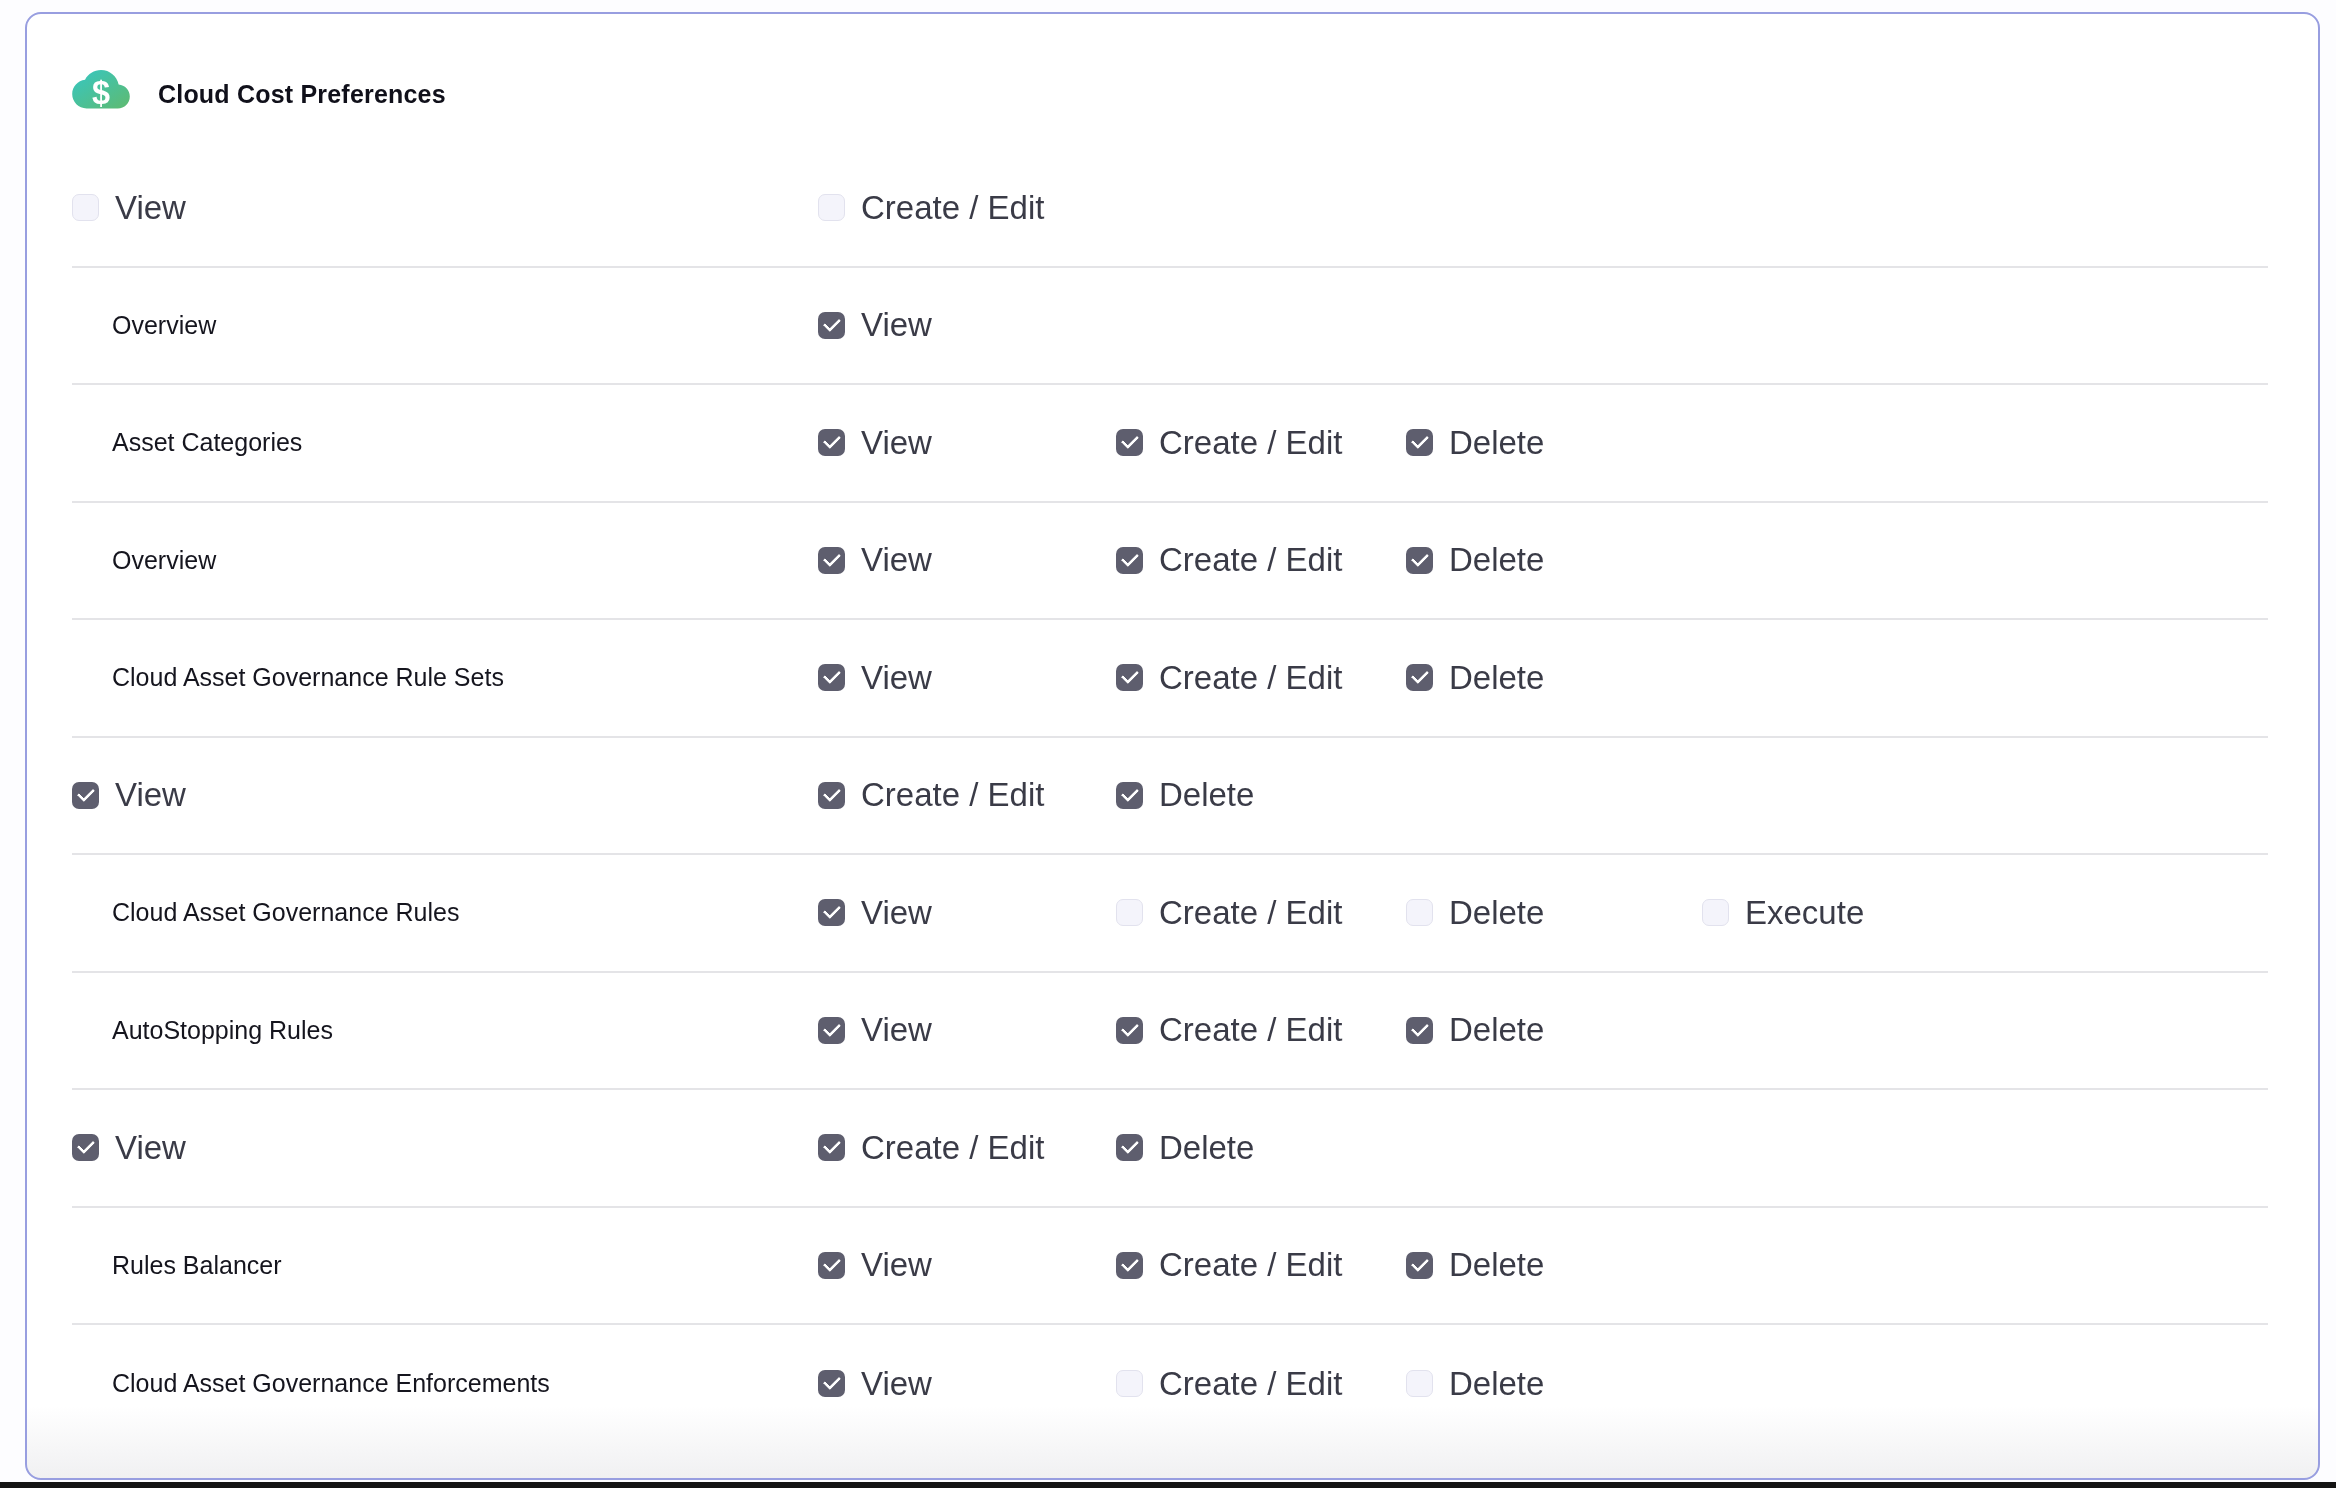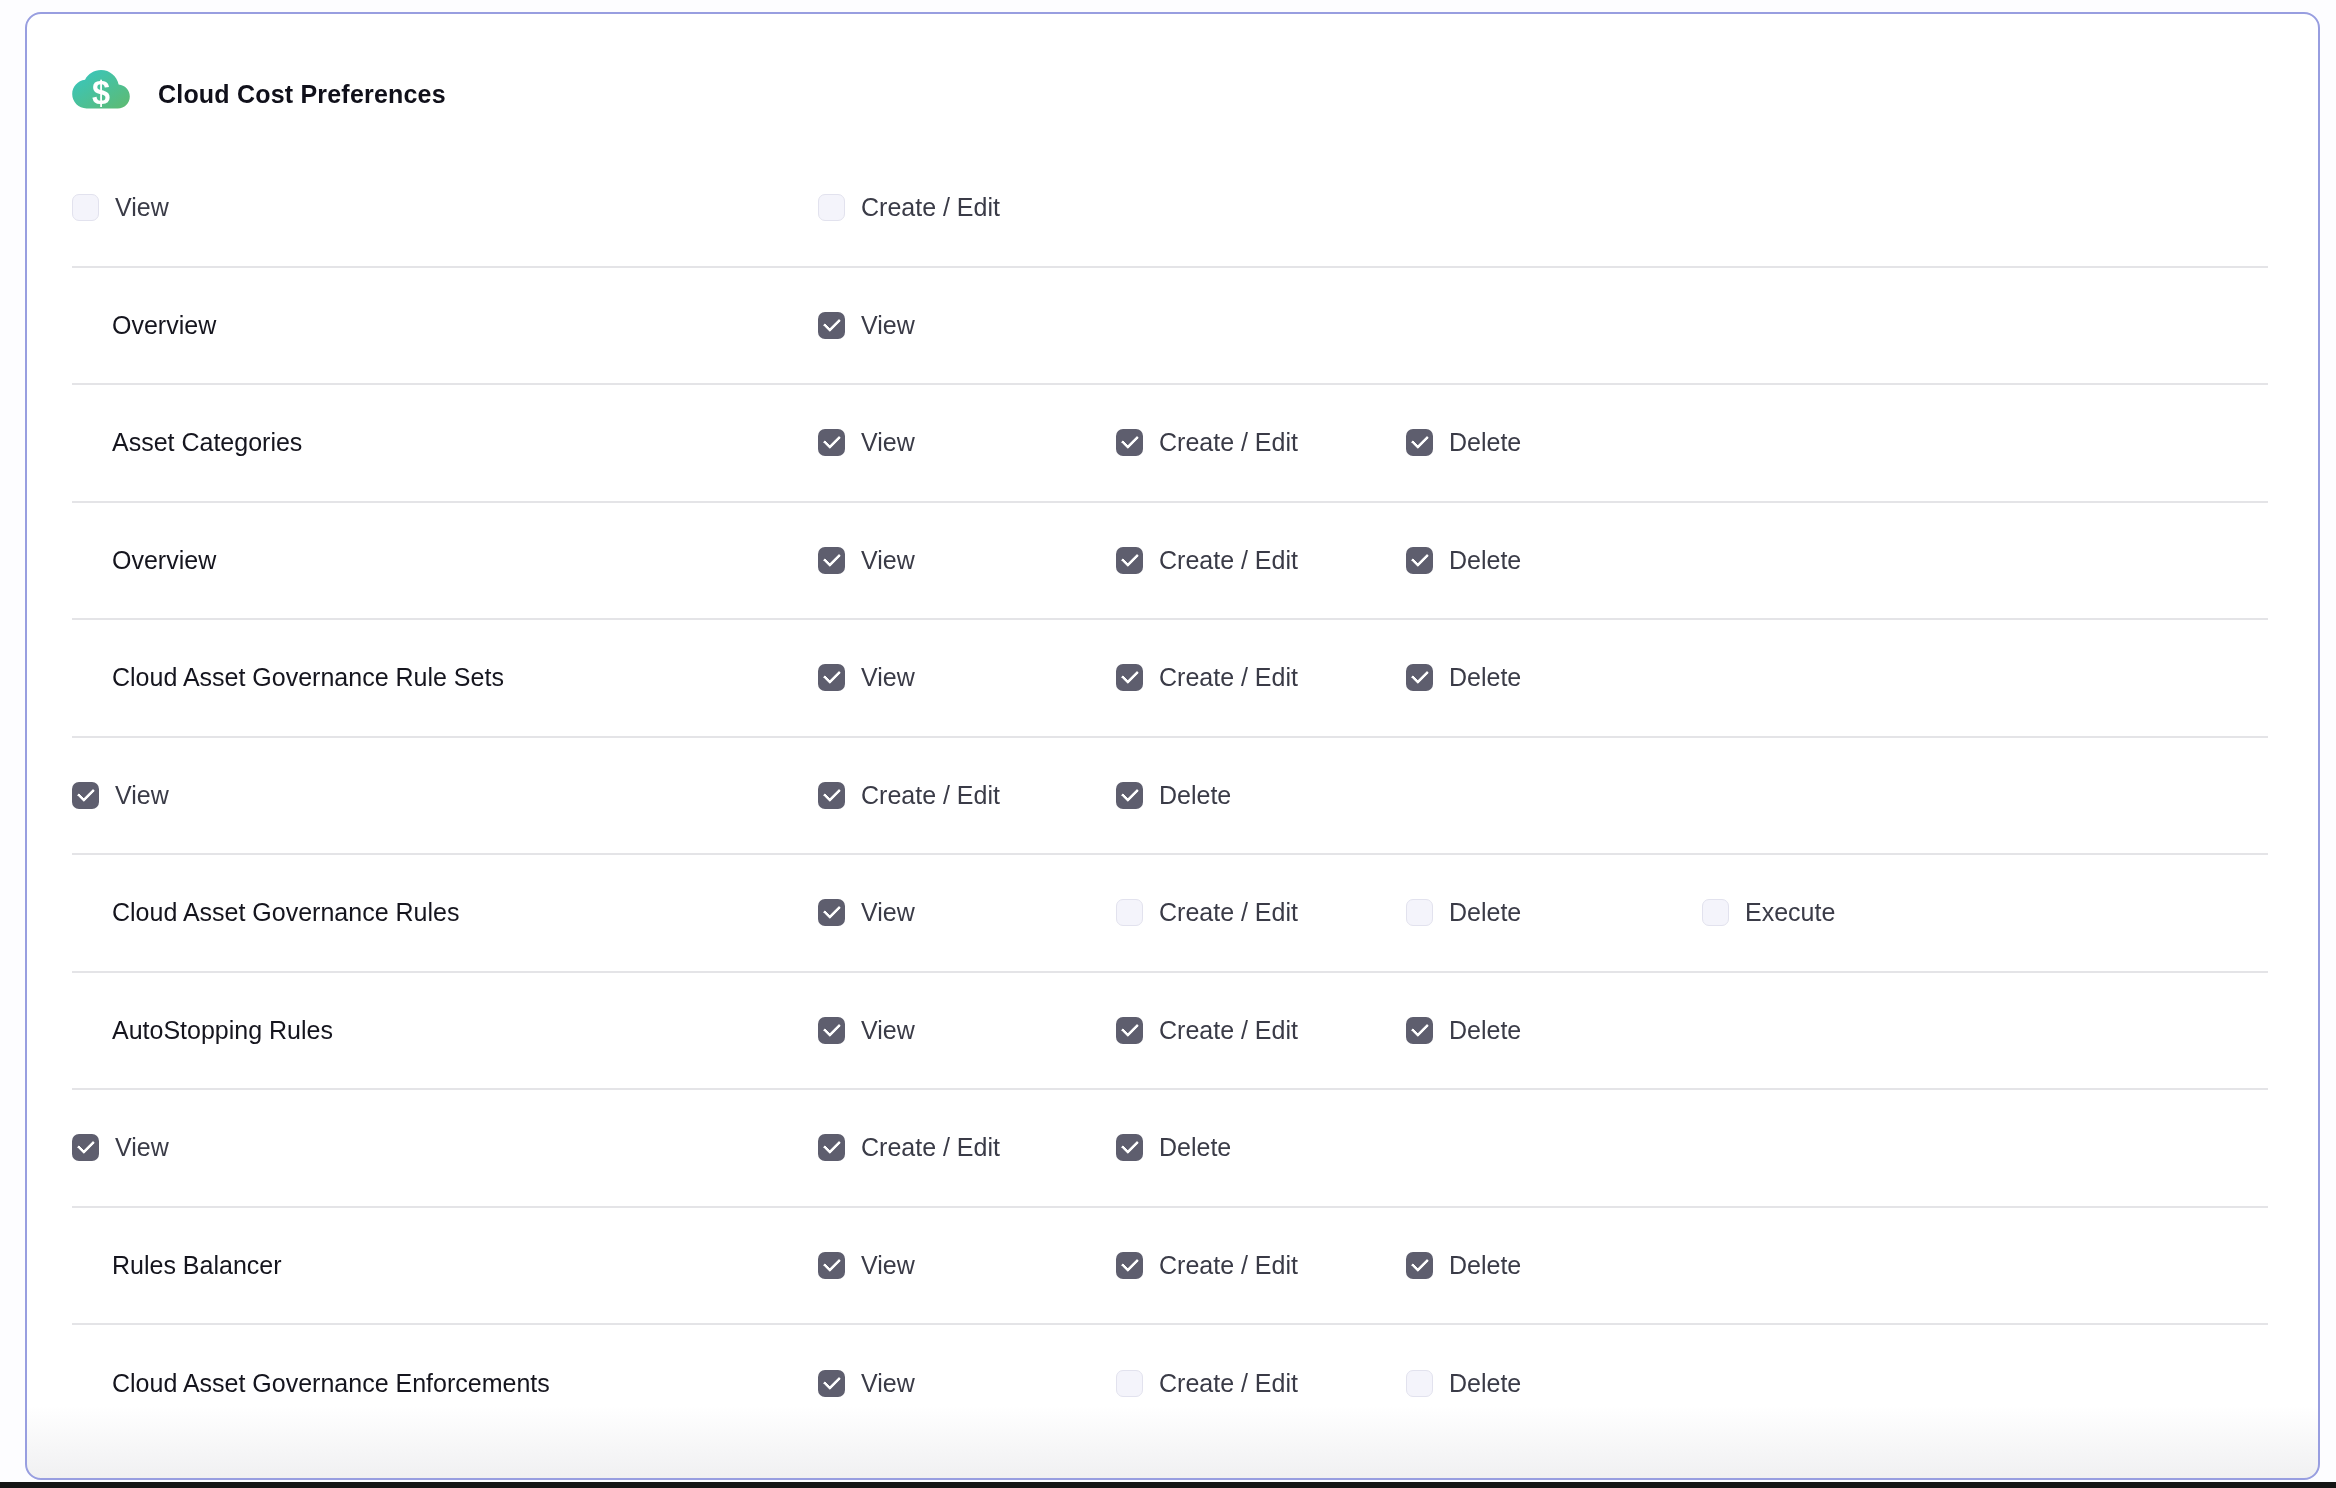--- a/index.html
+++ b/index.html
@@ -40,21 +40,21 @@
     display:grid;
     grid-template-columns:746px 298px 290px 296px 1fr;
     align-items:center;
   }
   .row:not(:last-child) { border-bottom:2px solid #e4e4e7; }
   .row-label {
     padding-left:40px;
     font-size:25px; color:#15151e;
   }
   .perm { display:flex; align-items:center; gap:16px; }
-  .perm-label { font-size:25px; color:#3a3b47; }
+  .perm-label { font-size:33px; color:#3a3b47; }
   .checkbox {
     position:relative;
     width:27px; height:27px; flex:0 0 27px;
     border-radius:7px;
     box-sizing:border-box;
     cursor:pointer;
   }
   .checkbox[data-checked="false"] {
     background:#f4f4fb;
     border:1px solid #e2e2ee;

